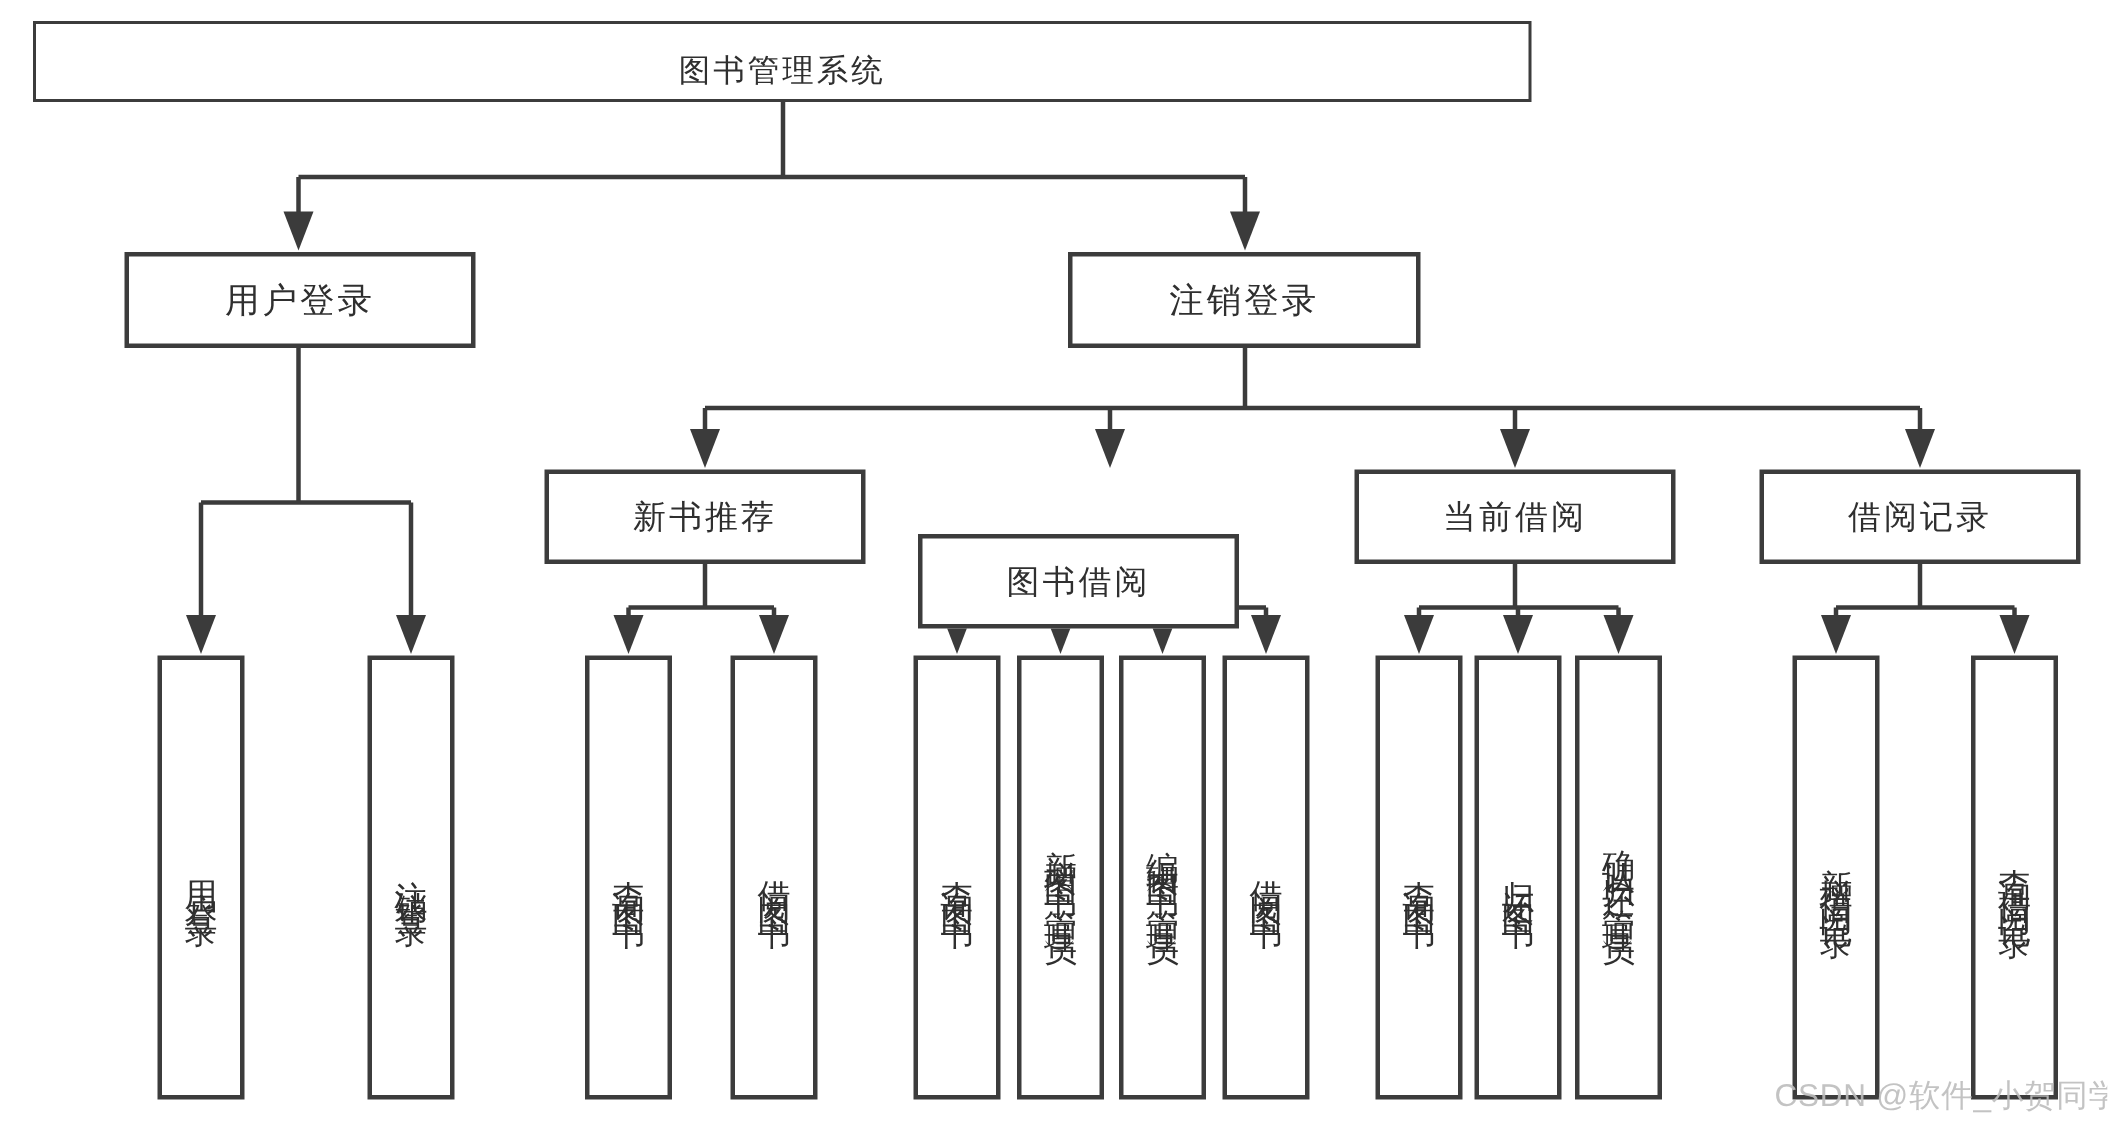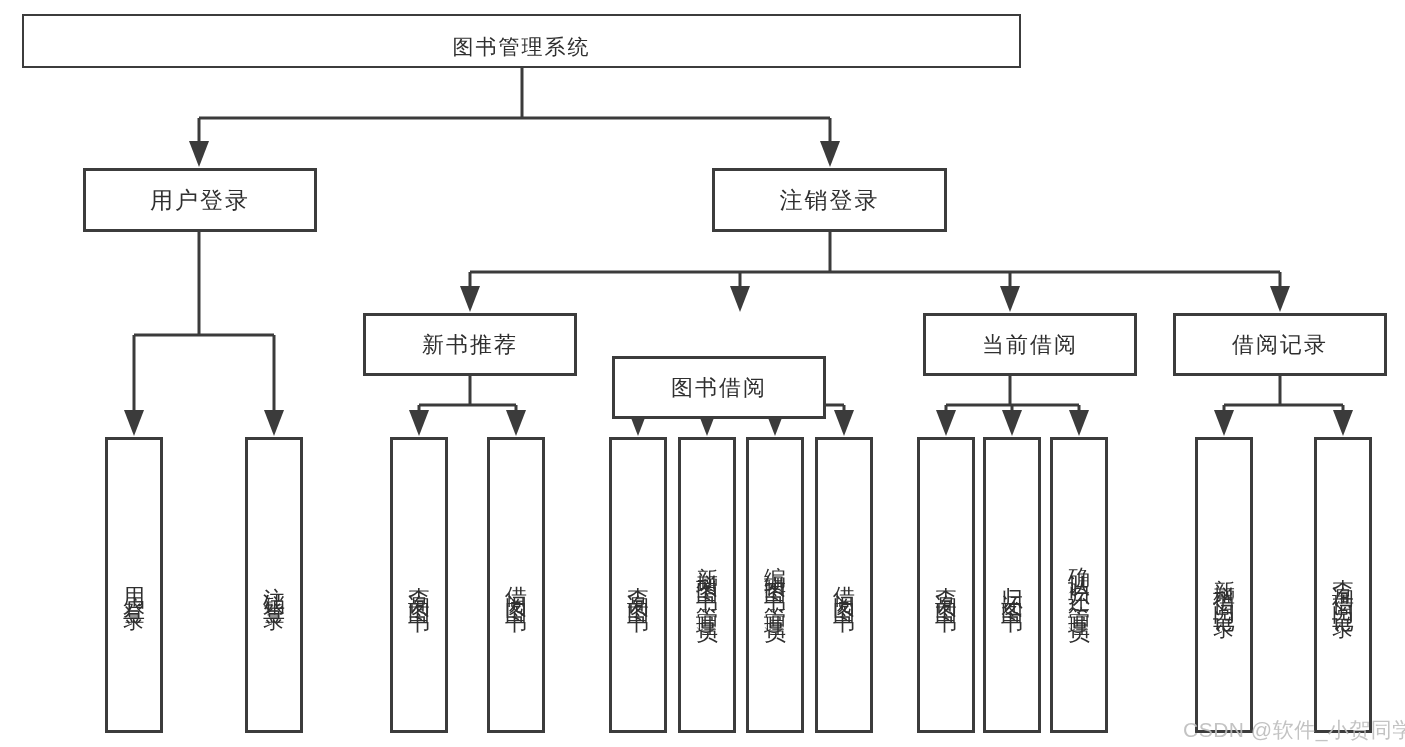--- a/index.html
+++ b/index.html
@@ -124,21 +124,21 @@
   <div class="node branch" style="left:712px;width:235px;">
     <span class="lbl">注销登录</span>
   </div>
 
   <div class="node module" style="left:363px;align-items:center;">
     <span class="lbl">新书推荐</span>
   </div>
   <div class="node module" style="left:612px;margin-top:43px;">
     <span class="lbl">图书借阅</span>
   </div>
-  <div class="node module" style="left:903px;margin-left:20px;">
+  <div class="node module" style="left:903px;">
     <span class="lbl">当前借阅</span>
   </div>
   <div class="node module" style="left:1173px;">
     <span class="lbl">借阅记录</span>
   </div>
 
   <div class="node leaf" style="left:105px;">
     <span class="vlbl">用户登录</span>
   </div>
   <div class="node leaf" style="left:245px;">

